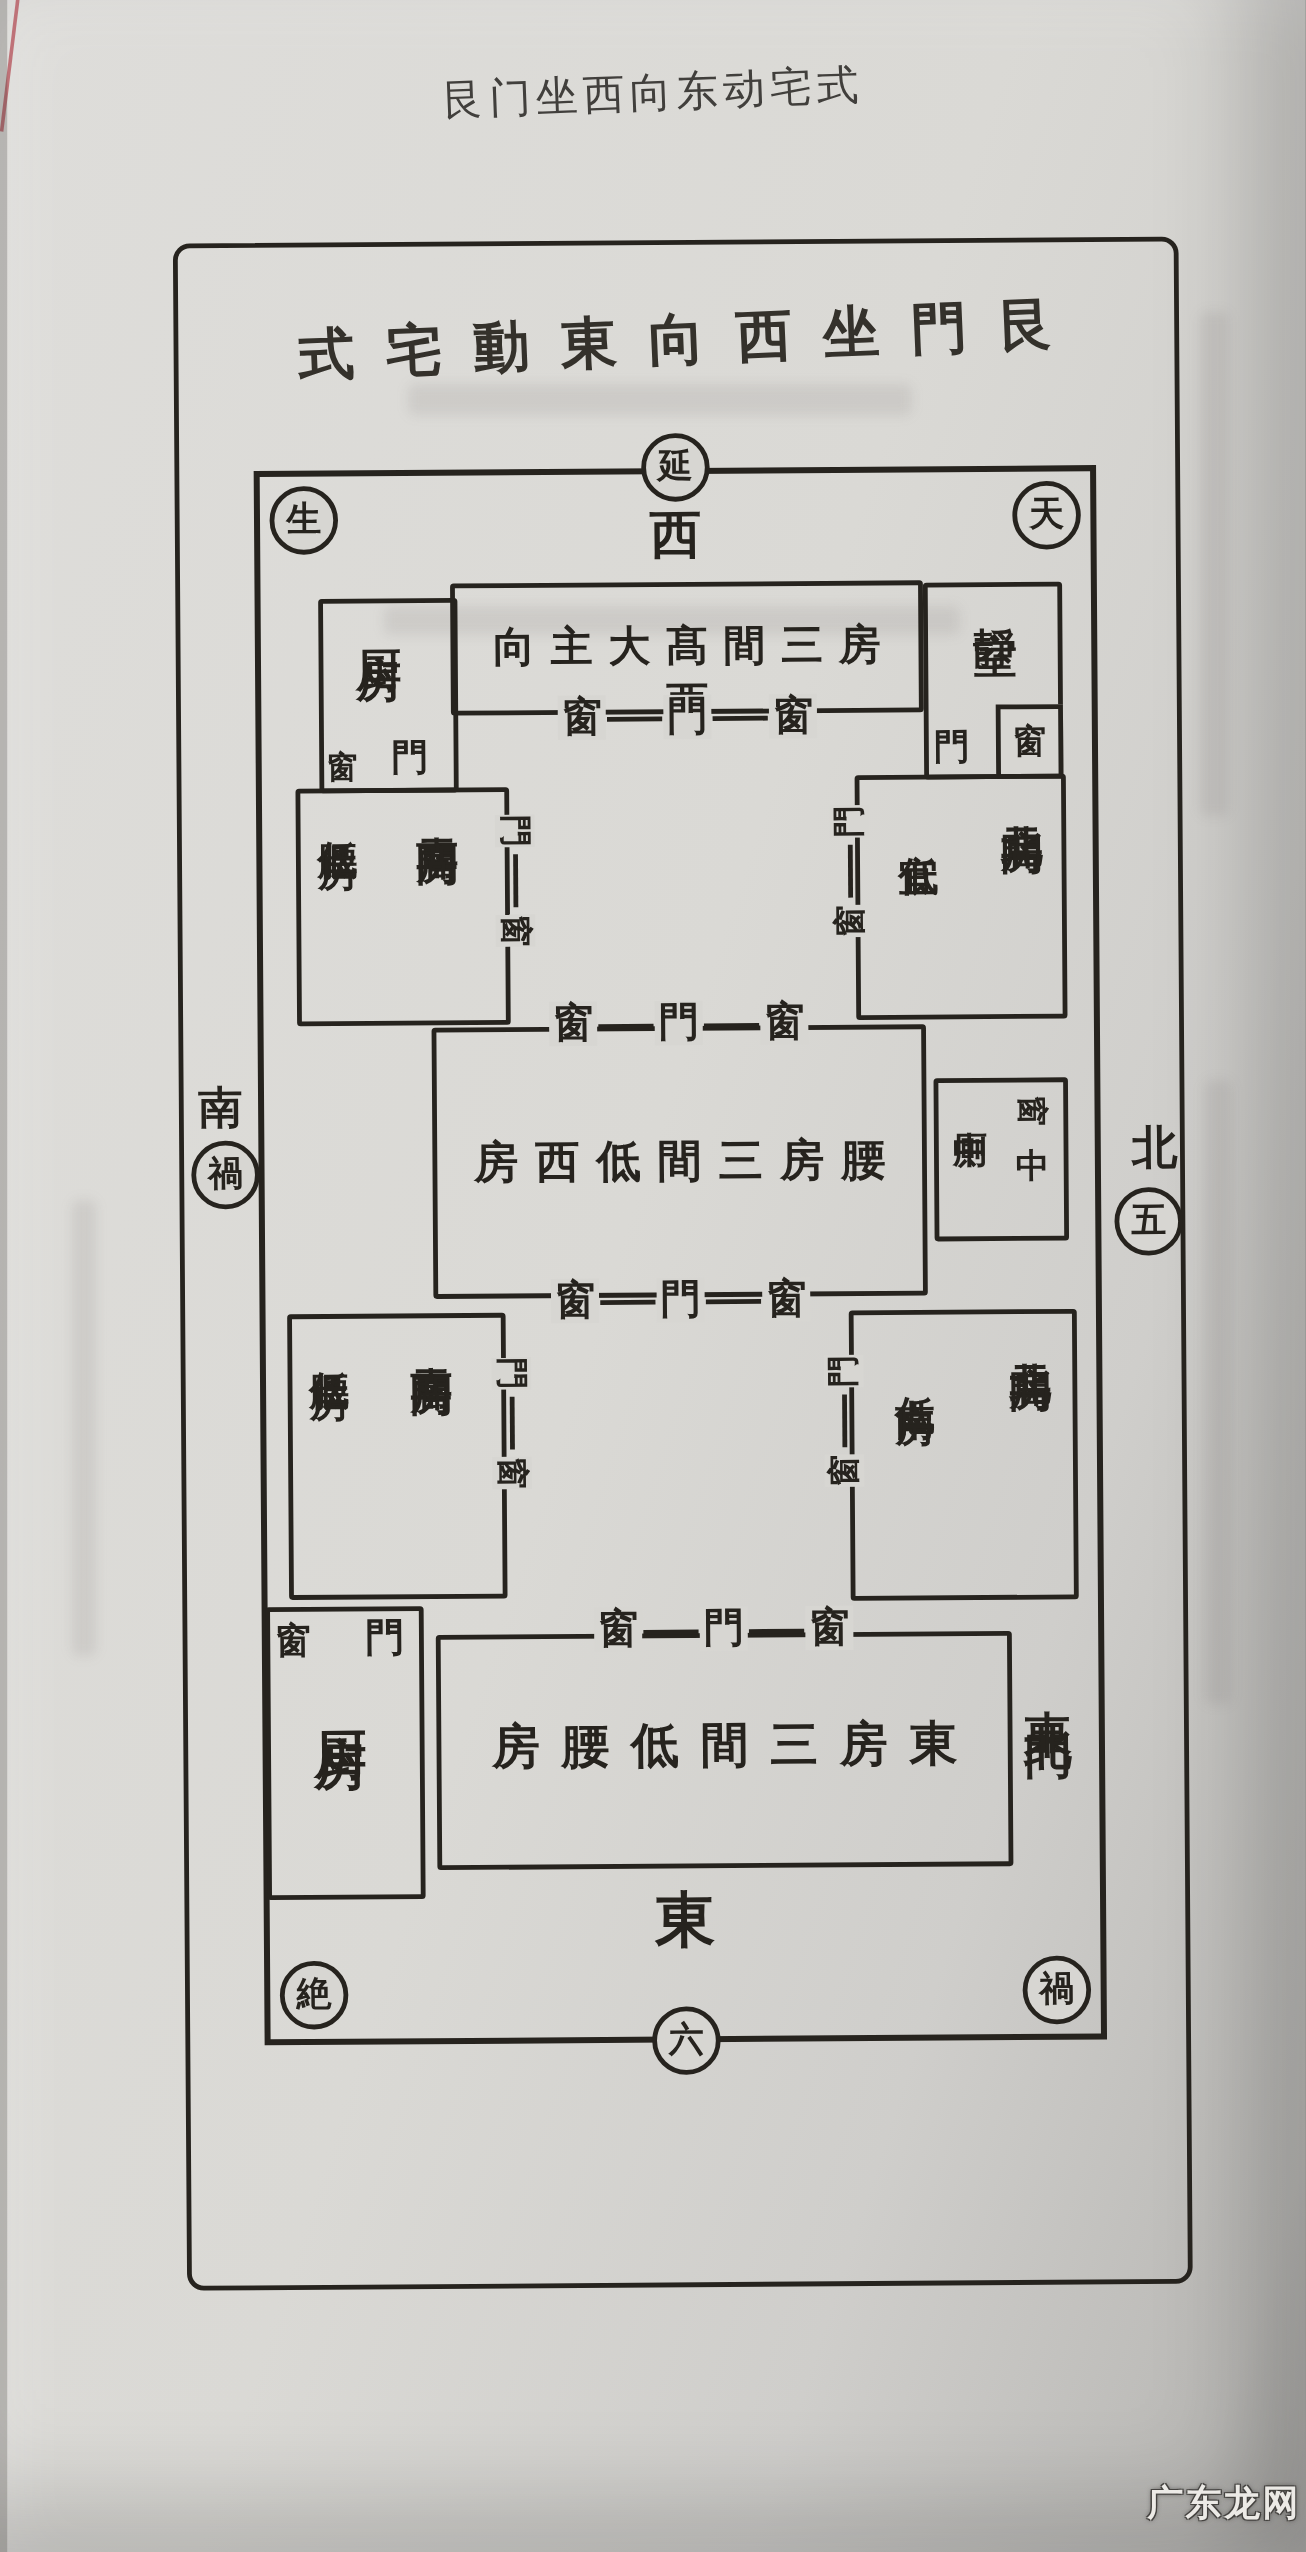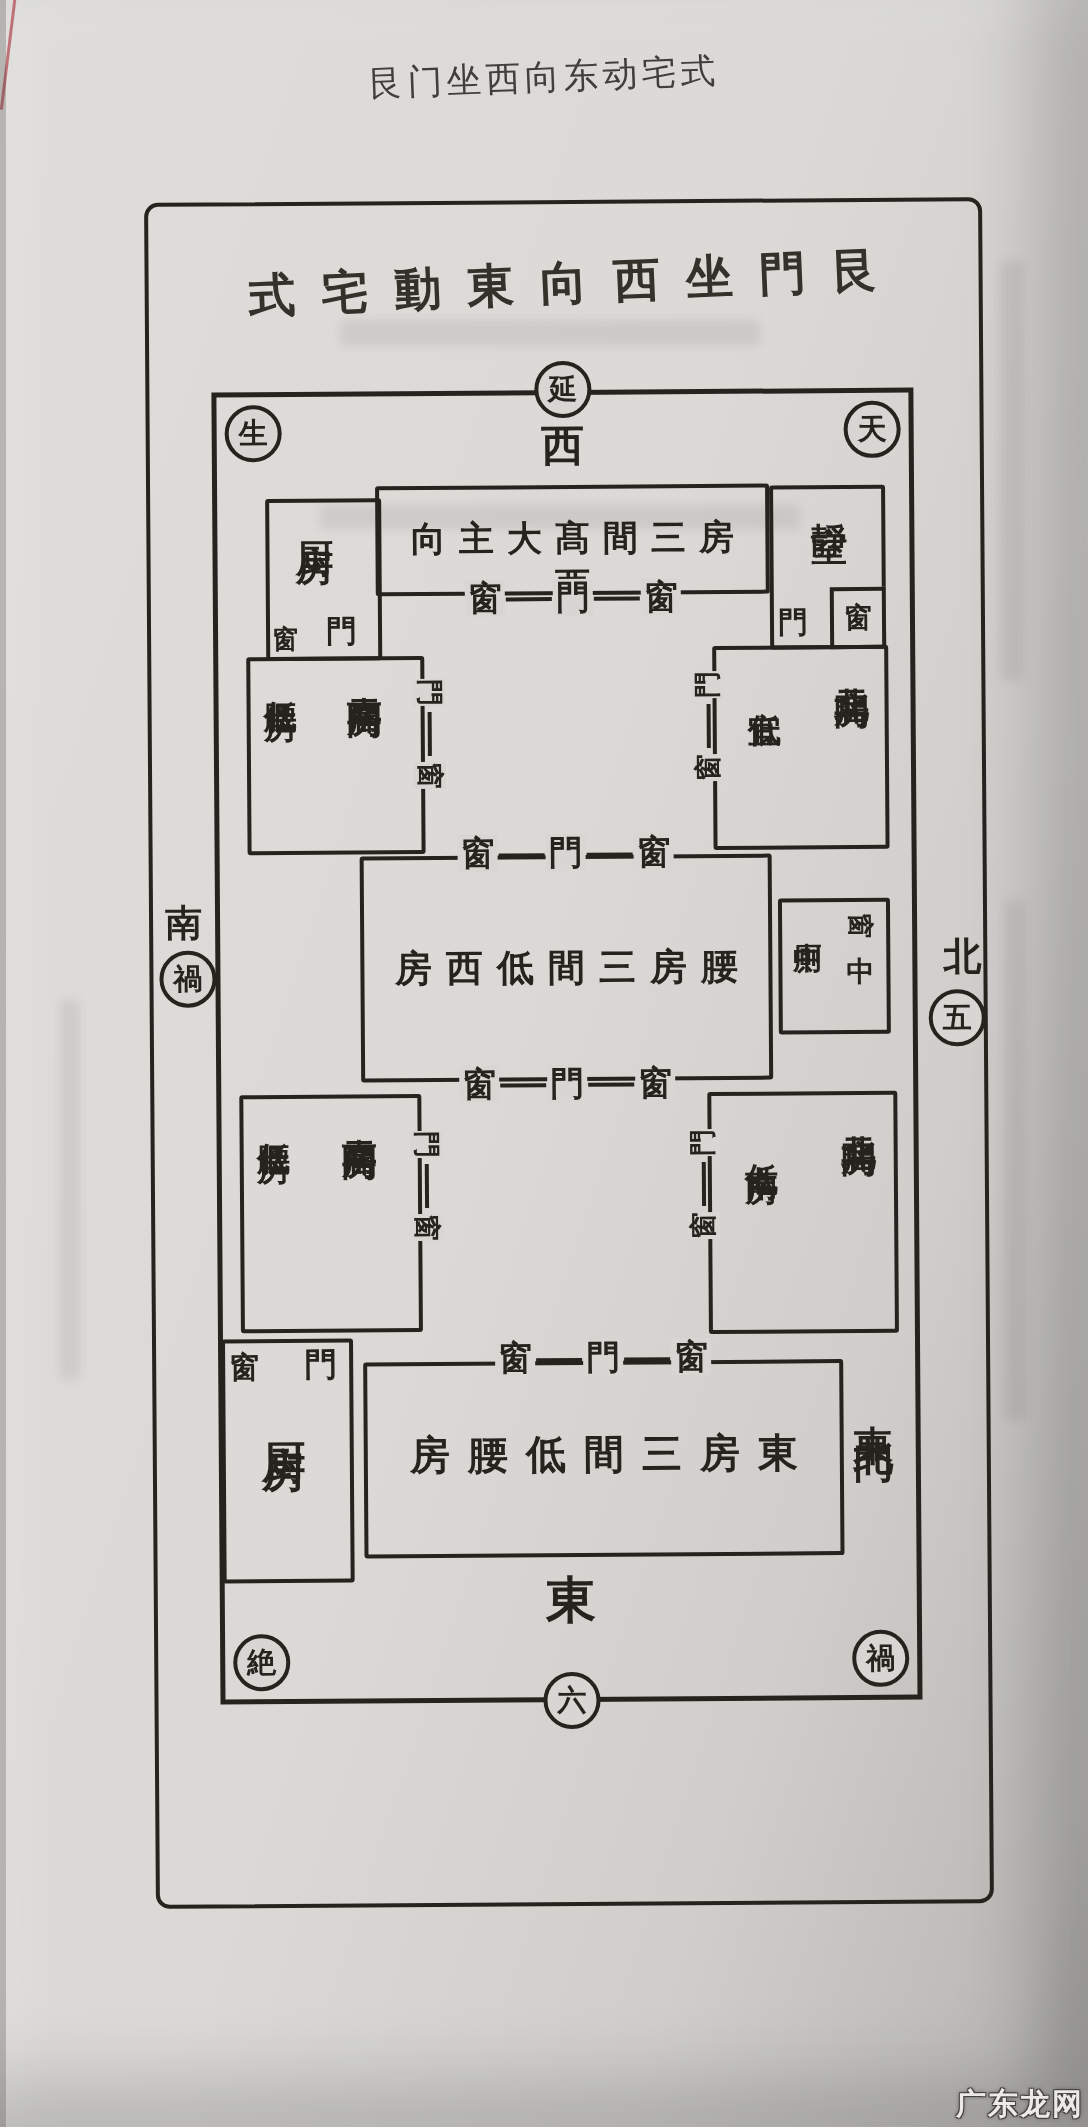--- a/index.html
+++ b/index.html
@@ -75,21 +75,21 @@
   .wdrow .seg{width:46px;height:0;border-top:4px solid var(--ink);margin:4px 1px 0 1px;}
 
   
   .vwall{position:absolute;display:flex;flex-direction:column;align-items:center;z-index:6;}
   .vwall span{font-size:27px;font-weight:600;background:var(--paper);line-height:1;padding:3px 0;}
   .vwall .cw{transform:rotate(90deg);}
   .vwall .ccw{transform:rotate(-90deg);}
   .vwall .vseg{width:0;height:44px;border-left:4px solid var(--ink);margin:3px 0;}
 
   .watermark{
-    position:absolute;right:4px;bottom:2px;
+    position:absolute;right:4px;bottom:20px;
     font-family:"Liberation Sans","DejaVu Sans",sans-serif;font-weight:bold;
     font-size:30px;letter-spacing:2px;color:#eceae6;
     text-shadow:1px 1px 0 #454340,-1px -1px 0 #454340,1px -1px 0 #454340,-1px 1px 0 #454340,0 0 4px #454340;
   }
 </style>
 </head>
 <body>
 
 <div class="page">
 

